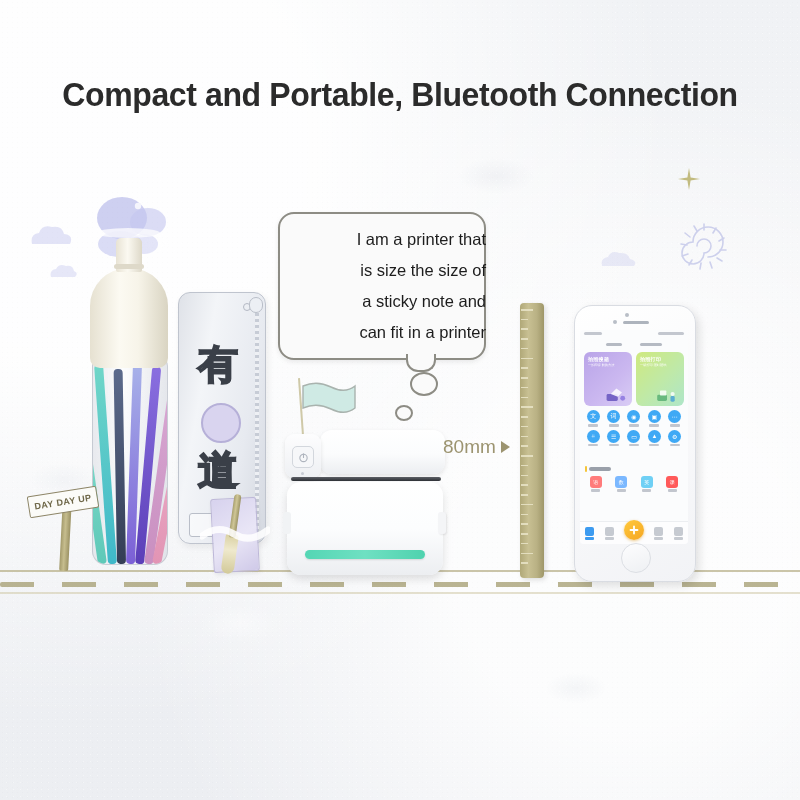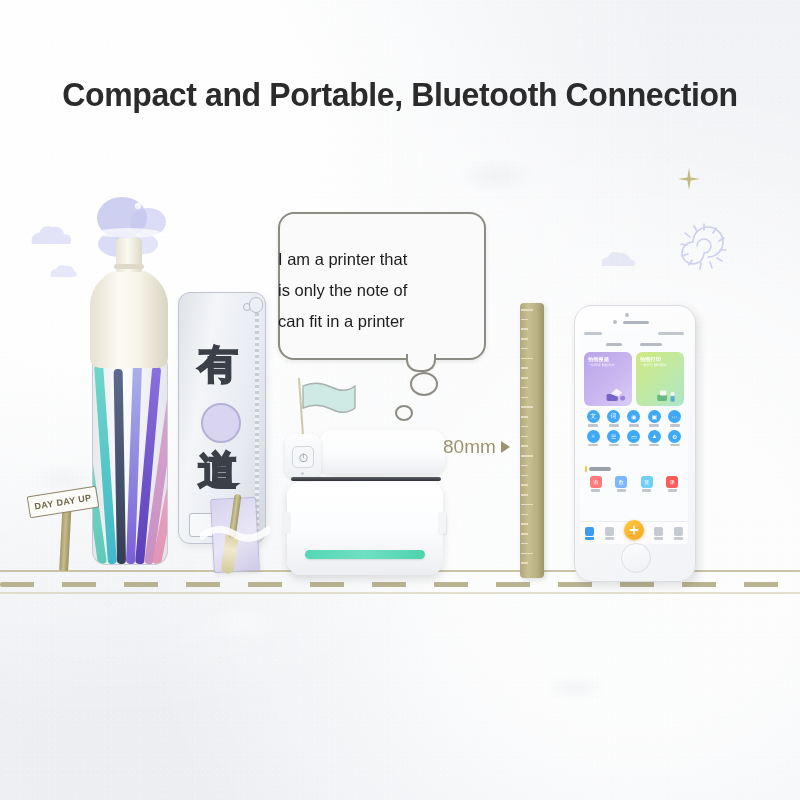--- a/index.html
+++ b/index.html
@@ -118,22 +118,22 @@
   
   .flag-pole{position:absolute;left:300px;top:378px;width:2px;height:58px;background:#cfc9a8;
     transform:rotate(-4deg);}
   .flag{position:absolute;left:301px;top:380px;}
 
   
   .bubble{position:absolute;left:278px;top:212px;width:208px;height:148px;}
   .bubble-body{position:absolute;inset:0;background:#fafafa;
     border:2px solid #8d8c84;border-radius:16px;
     box-shadow:0 2px 5px rgba(0,0,0,.08);}
-  .bubble-text{position:absolute;left:0;right:0;top:12px;text-align:left;
-    font-family:"Liberation Sans",sans-serif;font-size:16.5px;color:#1d1d1d;line-height:31px;margin-top:20px;}
+  .bubble-text{position:absolute;left:0;right:0;top:12px;text-align:right;
+    font-family:"Liberation Sans",sans-serif;font-size:16.5px;color:#1d1d1d;line-height:31px;}
   .bubble-tail{position:absolute;left:128px;top:142px;width:26px;height:16px;
     background:#fafafa;border-left:2px solid #8d8c84;border-right:2px solid #8d8c84;
     border-bottom:2px solid #8d8c84;border-radius:0 0 12px 12px;}
   .bubble-dot{position:absolute;background:#fafafa;border:2px solid #8d8c84;border-radius:50%;}
 
   
   .ruler{position:absolute;left:520px;top:303px;width:24px;height:275px;
     background:linear-gradient(90deg,#b0a878 0%,#c8c093 35%,#b9b184 70%,#9e9668 100%);
     border-radius:4px;box-shadow:2px 2px 5px rgba(0,0,0,.12);overflow:hidden;}
   .ruler-ticks{position:absolute;left:0;top:6px;width:24px;height:263px;}
@@ -320,21 +320,22 @@
 
   <div class="signpost">
     <div class="sign-stick"></div>
     <div class="sign-board">DAY DAY UP</div>
   </div>
 
   <div class="bubble">
     <div class="bubble-body"></div>
     <div class="bubble-text">
       <div>I am a printer that</div>
-      <div>is only the note of</div>
+      <div>is size the size of</div>
+      <div>a sticky note and</div>
       <div>can fit in a printer</div>
     </div>
     <div class="bubble-tail"></div>
   </div>
   <div class="bubble-dot" style="left:410px;top:372px;width:24px;height:20px;"></div>
   <div class="bubble-dot" style="left:395px;top:405px;width:14px;height:12px;"></div>
 
   <div class="flag-pole"></div>
   <div class="flag">
     <svg width="56" height="40" viewBox="0 0 56 40">

